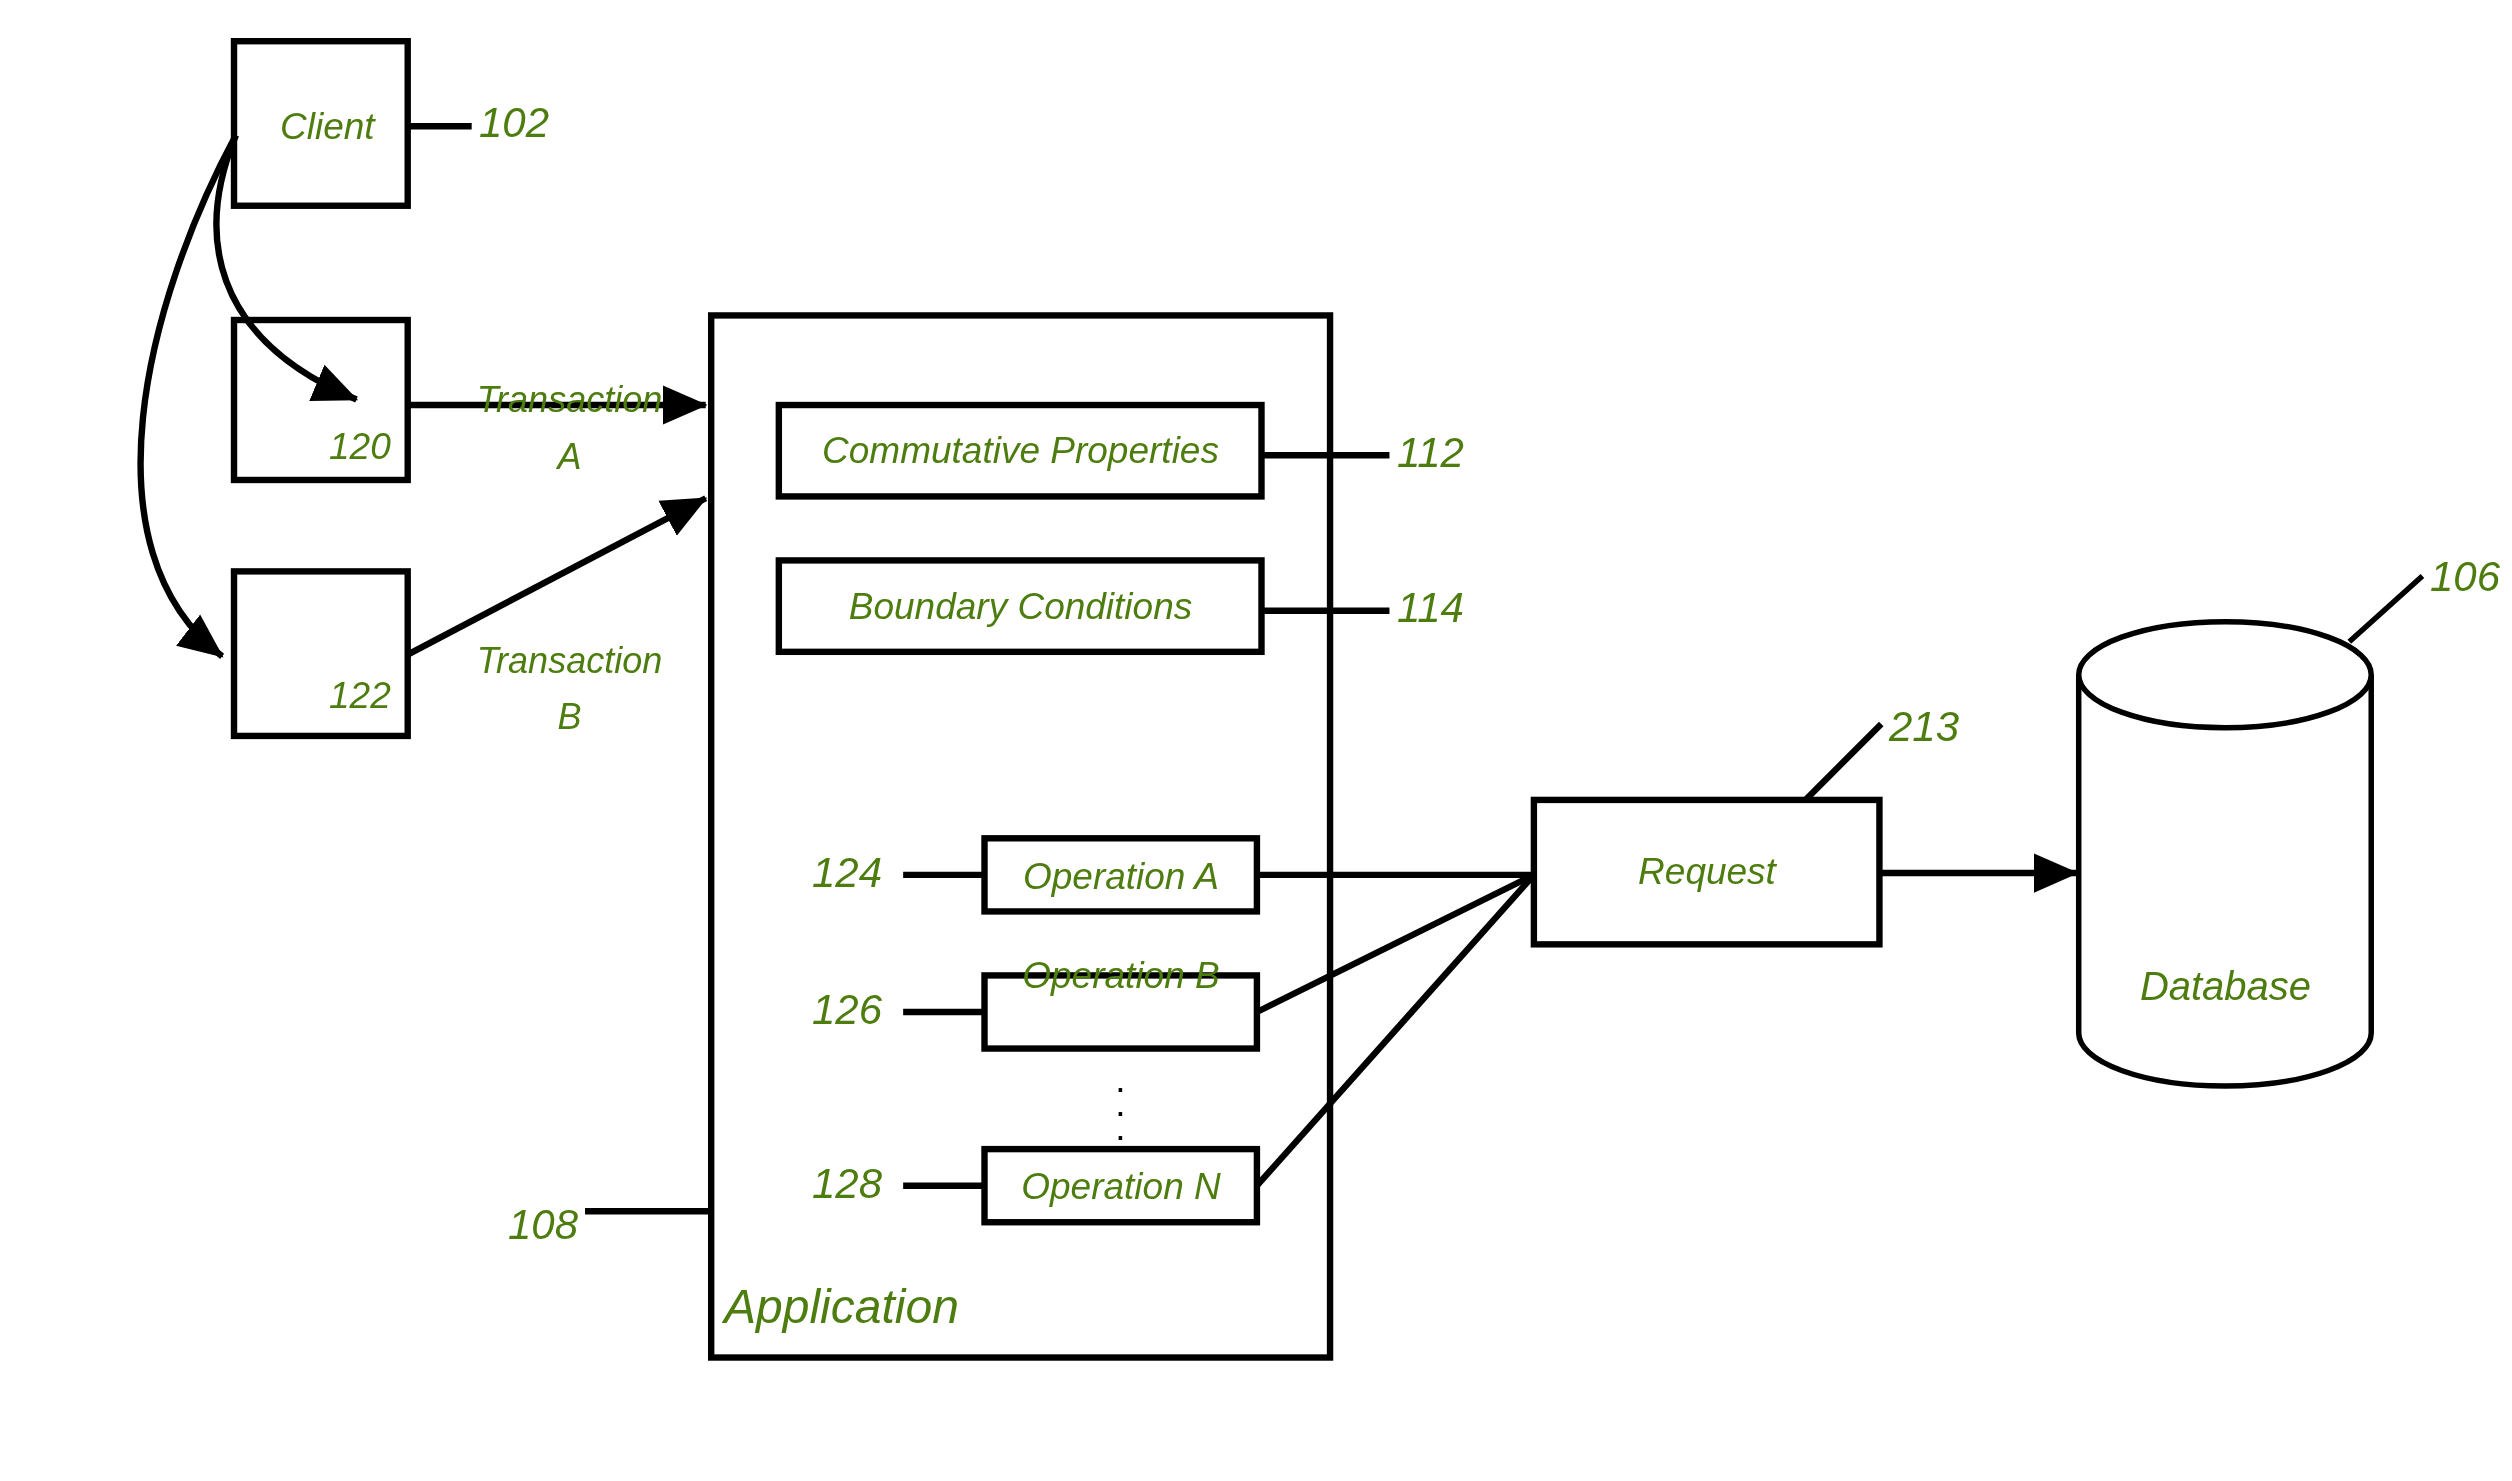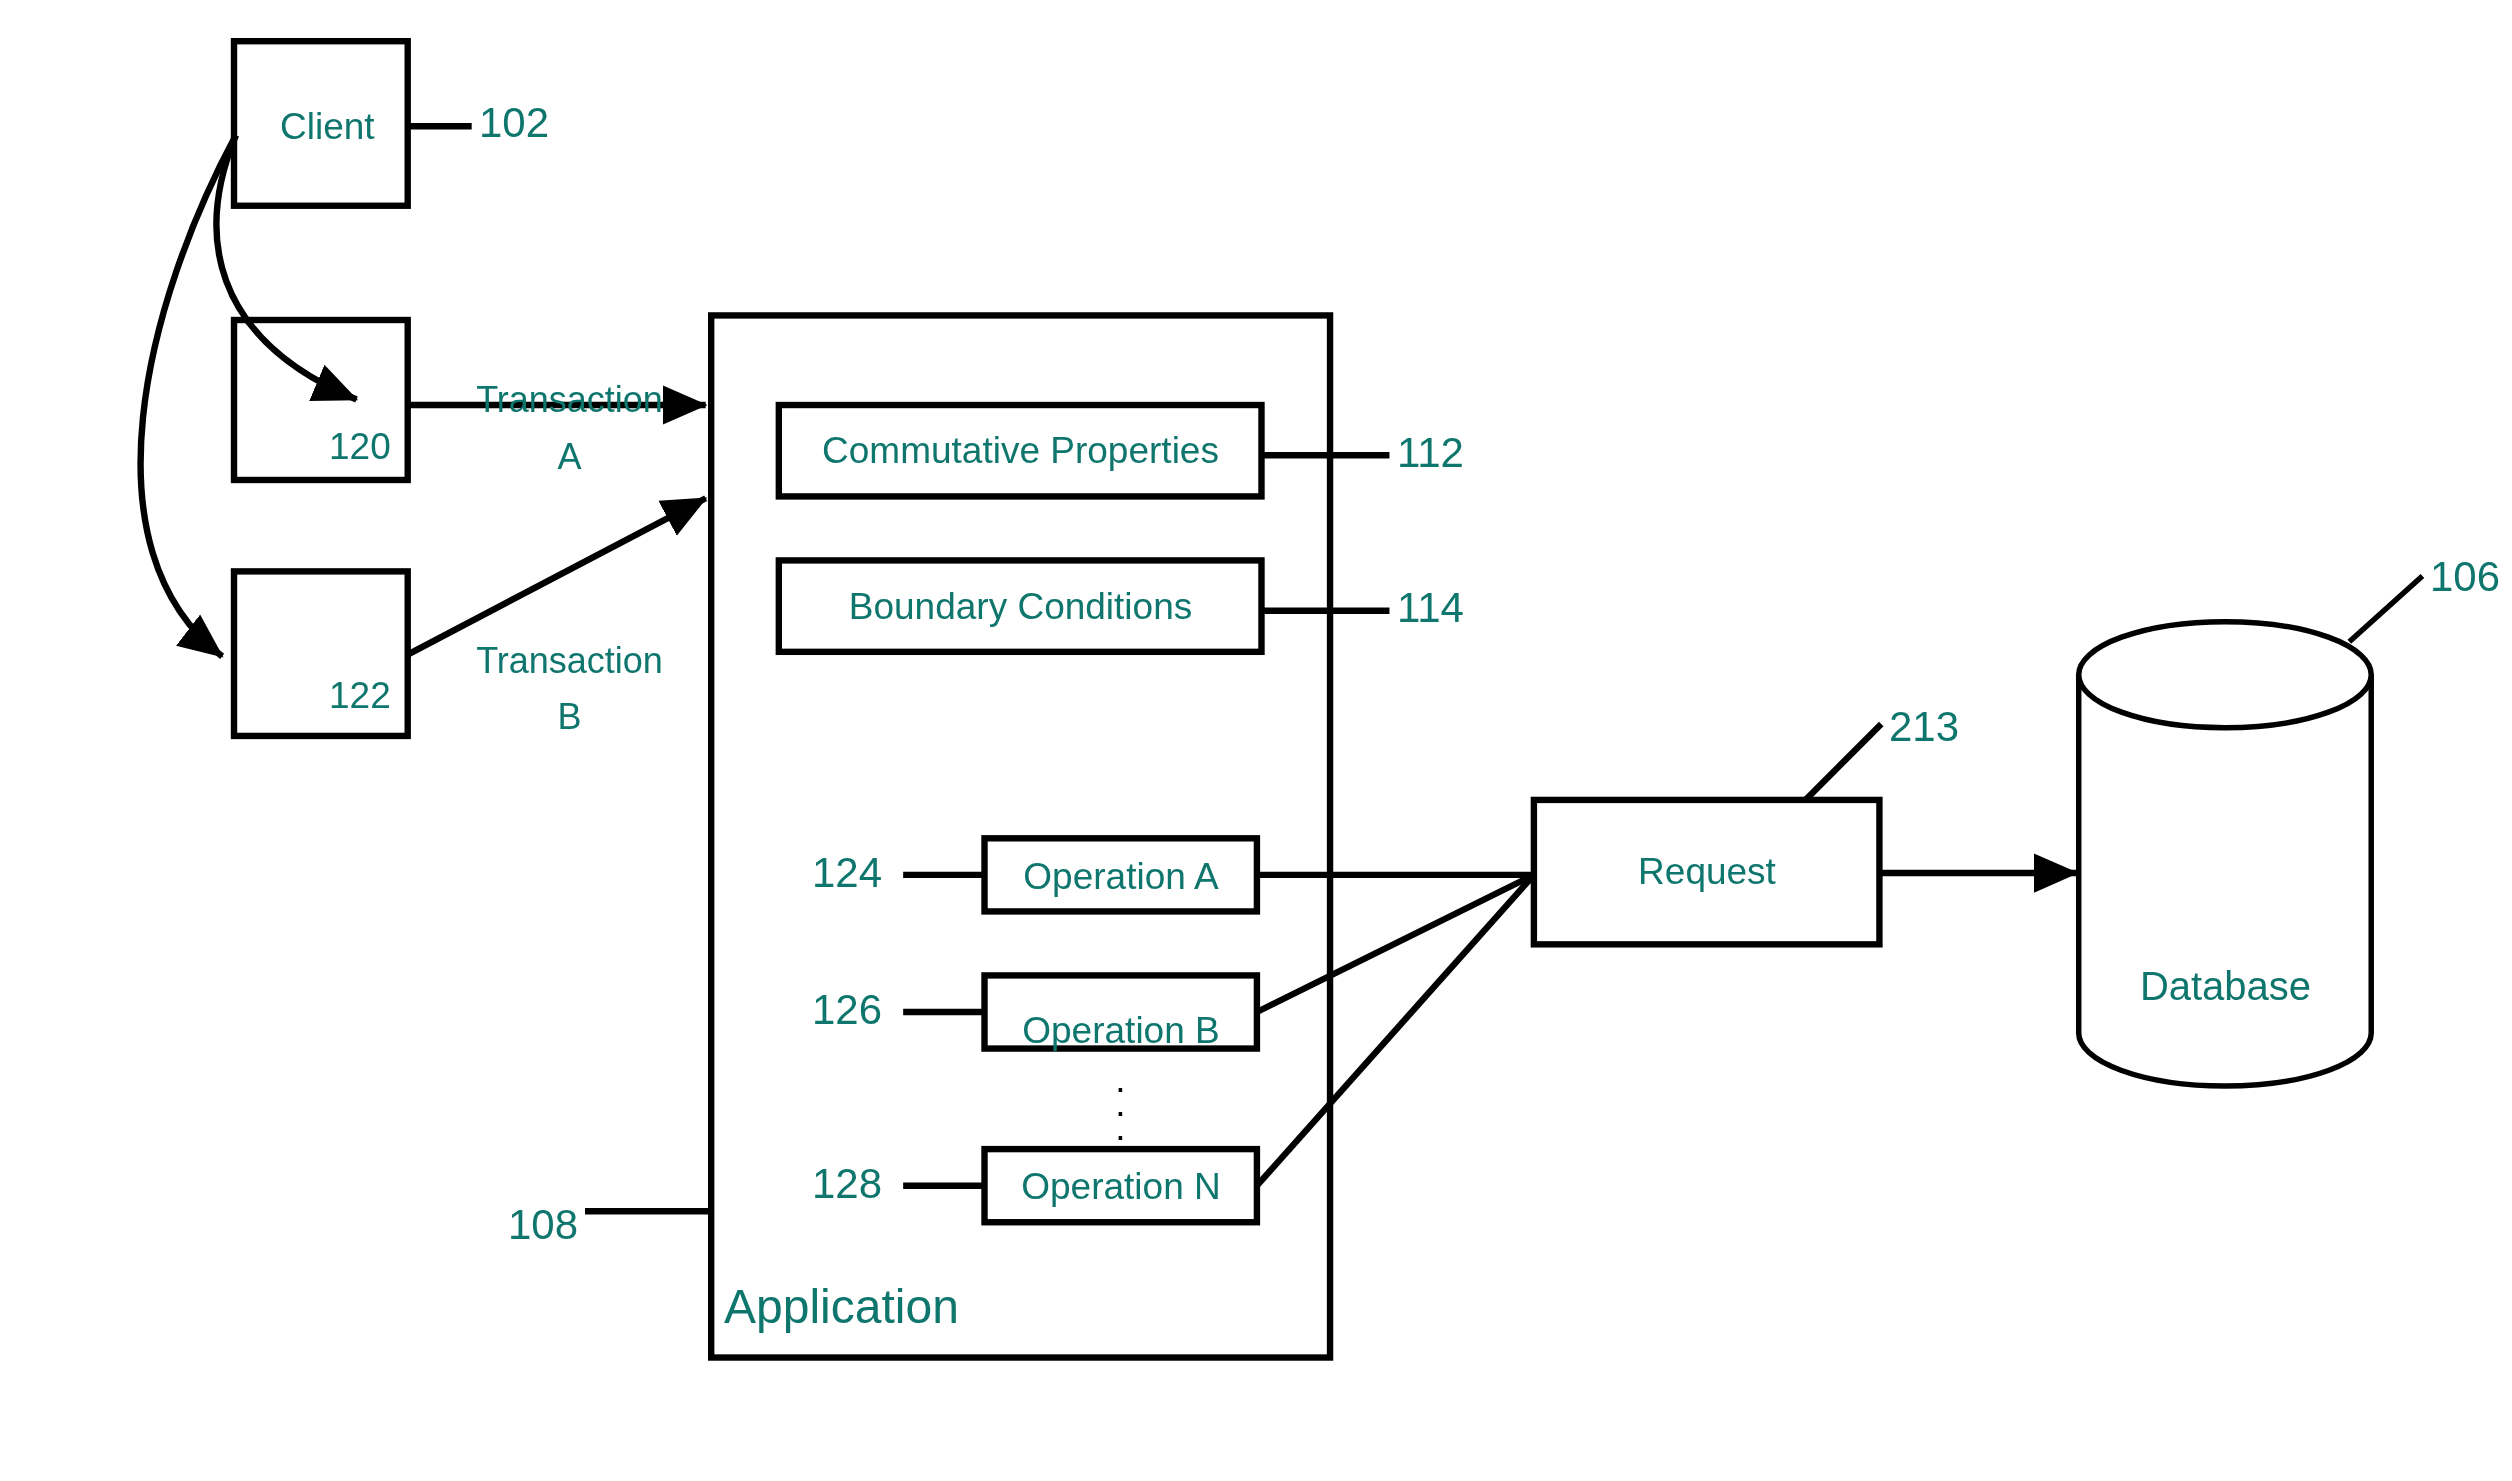--- a/index.html
+++ b/index.html
@@ -19,24 +19,25 @@
   }
   #figure-svg {
     position: absolute;
     top: 0;
     left: 0;
     width: 2512px;
     height: 1481px;
   }
   .diagram-text {
     position: absolute;
-    color: #0f766e;
+    color: #4d7c0f;
     font-family: "Liberation Sans", sans-serif;
     white-space: pre;
     line-height: 1;
+    font-style: italic;
   }
   .node-label {
     font-size: 37px;
   }
   .box-ref {
     font-size: 37px;
   }
   .ref-num {
     font-size: 42px;
   }
@@ -143,21 +144,21 @@
   <div class="diagram-text ref-num" style="left:1397px; top:432px;">112</div>
 
   <div class="diagram-text inner-label" style="left:779px; top:588px; width:483px;">Boundary Conditions</div>
 
   <div class="diagram-text ref-num" style="left:1397px; top:587px;">114</div>
 
   <div class="diagram-text ref-num" style="left:812px; top:852px;">124</div>
   <div class="diagram-text inner-label" style="left:985px; top:858px; width:272px;">Operation A</div>
 
   <div class="diagram-text ref-num" style="left:812px; top:989px;">126</div>
-  <div class="diagram-text inner-label" style="left:985px; top:1012px; width:272px;">Operation B</div>
+  <div class="diagram-text inner-label" style="left:985px; top:957px; width:272px;">Operation B</div>
 
   <div class="ellipsis-dots" style="left:1084px; top:1068px; width:73px;">
     <div>.</div>
       <div>.</div>
       <div>.</div>
   </div>
 
   <div class="diagram-text ref-num" style="left:812px; top:1163px;">128</div>
   <div class="diagram-text inner-label" style="left:985px; top:1168px; width:272px;">Operation N</div>
 

